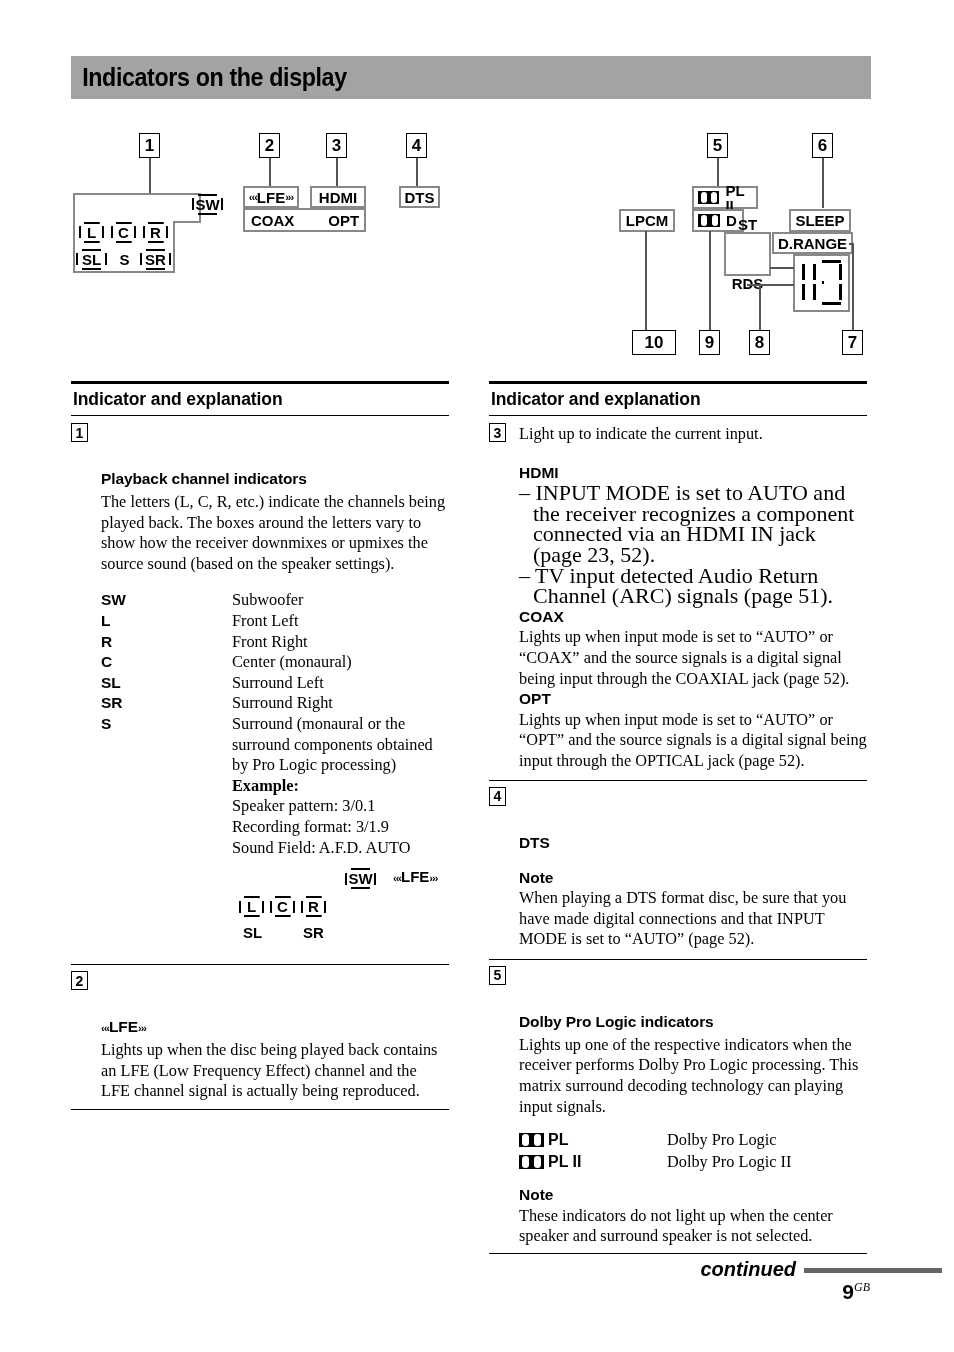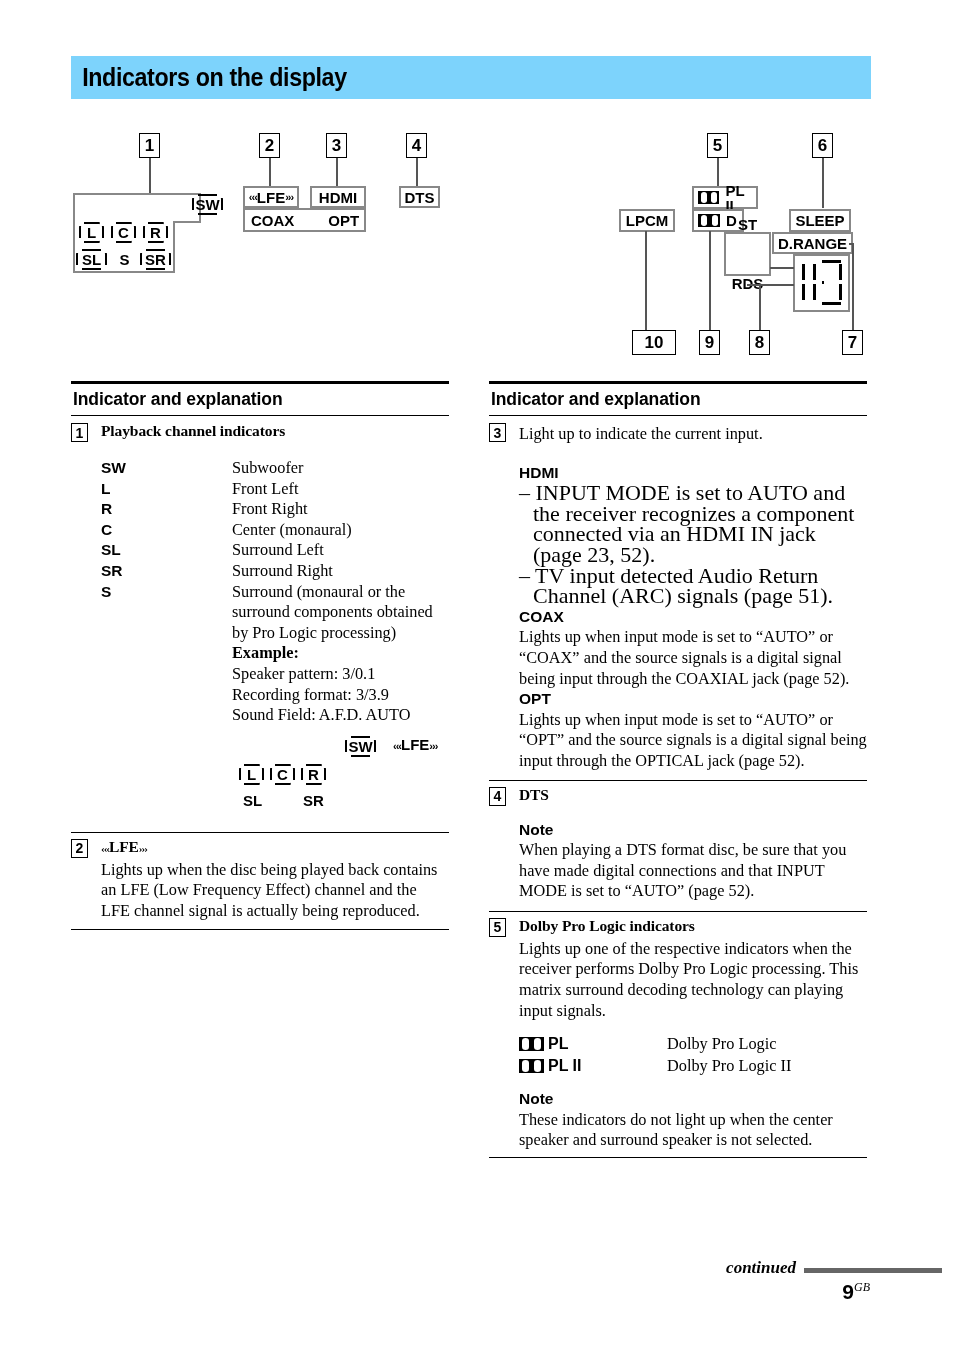--- a/index.html
+++ b/index.html
@@ -9,21 +9,21 @@
     background:#ffffff;
     font-family:"Liberation Serif", serif;
     color:#000;
     position:relative;
     overflow:hidden;
   }
 
   
   .title-bar{
     position:absolute; left:71px; top:56px; width:800px; height:43px;
-    background:#7dd3fc;
+    background:#a3a3a3;
     display:flex; align-items:center;
   }
   .title-bar h1{
     margin:0; padding-left:12px;
     font-family:"Liberation Sans", sans-serif;
     font-weight:bold;
     font-size:25px;
     letter-spacing:-0.4px;
     transform:scaleX(0.93);
     transform-origin:left center;
@@ -130,24 +130,25 @@
 
   .sec-head{
     font-family:"Liberation Sans", sans-serif;
     font-weight:bold; font-size:17.5px;
     padding:5px 0 5px 2px;
     letter-spacing:-0.1px;
   }
 
   .item{ position:relative; }
   .item-head{
-    font-family:Liberation Serif, serif;
+    font-family:Liberation Sans, sans-serif;
     font-weight:bold; font-size:15.5px;
     padding-left:30px; min-height:20px;
     letter-spacing:-0.1px;
+    margin-top:48px;
   }
   .item-num{
     position:absolute; left:0; top:1px;
     width:17px; height:19px;
     border:1.5px solid #000;
     font-family:"Liberation Sans", sans-serif;
     font-weight:bold; font-size:14px;
     display:flex; align-items:center; justify-content:center;
     line-height:1;
   }
@@ -183,22 +184,22 @@
            font-weight:bold; font-size:16px; display:flex; align-items:center;}
 
   
   .example{ position:relative; height:72px; }
 
   
   .footer{ position:absolute; left:0; top:0; width:954px; height:1352px;
            pointer-events:none; }
   .cont{
     position:absolute; right:158px; top:1258px;
-    font-family:Liberation Serif, serif;
-    font-style:italic; font-weight:bold; font-size:17px;
+    font-family:Liberation Sans, sans-serif;
+    font-style:italic; font-weight:bold; font-size:20px;
   }
   .cont-bar{ position:absolute; right:12px; top:1268px; width:138px; height:5px; background:#666; }
   .pageno{
     position:absolute; right:84px; top:1280px;
     font-family:"Liberation Sans", sans-serif;
     font-weight:bold; font-size:21px;
   }
   .pageno sup{ font-size:12px; font-style:italic; font-weight:normal;
                font-family:"Liberation Serif", serif; }
 </style>
@@ -326,20 +327,21 @@
 
 <div class="col left" style="top:381px;">
 
   <div class="rule-thick"></div>
   <div class="sec-head">Indicator and explanation</div>
   <div class="rule-thin"></div>
 
   <div class="item" style="padding-top:6px;">
     <div class="item-num" style="top:7px;">1</div>
     <div class="item-head">Playback channel indicators</div>
+    <div class="body" style="padding-top:2px;">The letters (L, C, R, etc.) indicate the channels being played back. The boxes around the letters vary to show how the receiver downmixes or upmixes the source sound (based on the speaker settings).</div>
 
     <div class="defs" style="padding-top:16px;">
       <div class="defrow">
         <div class="defterm">SW</div>
         <div class="defdesc">Subwoofer</div>
       </div>
       <div class="defrow">
         <div class="defterm">L</div>
         <div class="defdesc">Front Left</div>
       </div>
@@ -358,21 +360,21 @@
       <div class="defrow">
         <div class="defterm">SR</div>
         <div class="defdesc">Surround Right</div>
       </div>
       <div class="defrow">
         <div class="defterm">S</div>
         <div class="defdesc">
           <span>Surround (monaural or the surround components obtained by Pro Logic processing)</span>
           <div class="b-serif">Example:</div>
           <div>Speaker pattern: 3/0.1</div>
-          <div>Recording format: 3/3.9</div>
+          <div>Recording format: 3/1.9</div>
           <div>Sound Field: A.F.D. AUTO</div>
         </div>
       </div>
     </div>
 
     <div class="example">
       <div class="chip wide" style="left:274px; top:10px;">
         <span class="bx"></span>
           <span>SW</span>
       </div>

